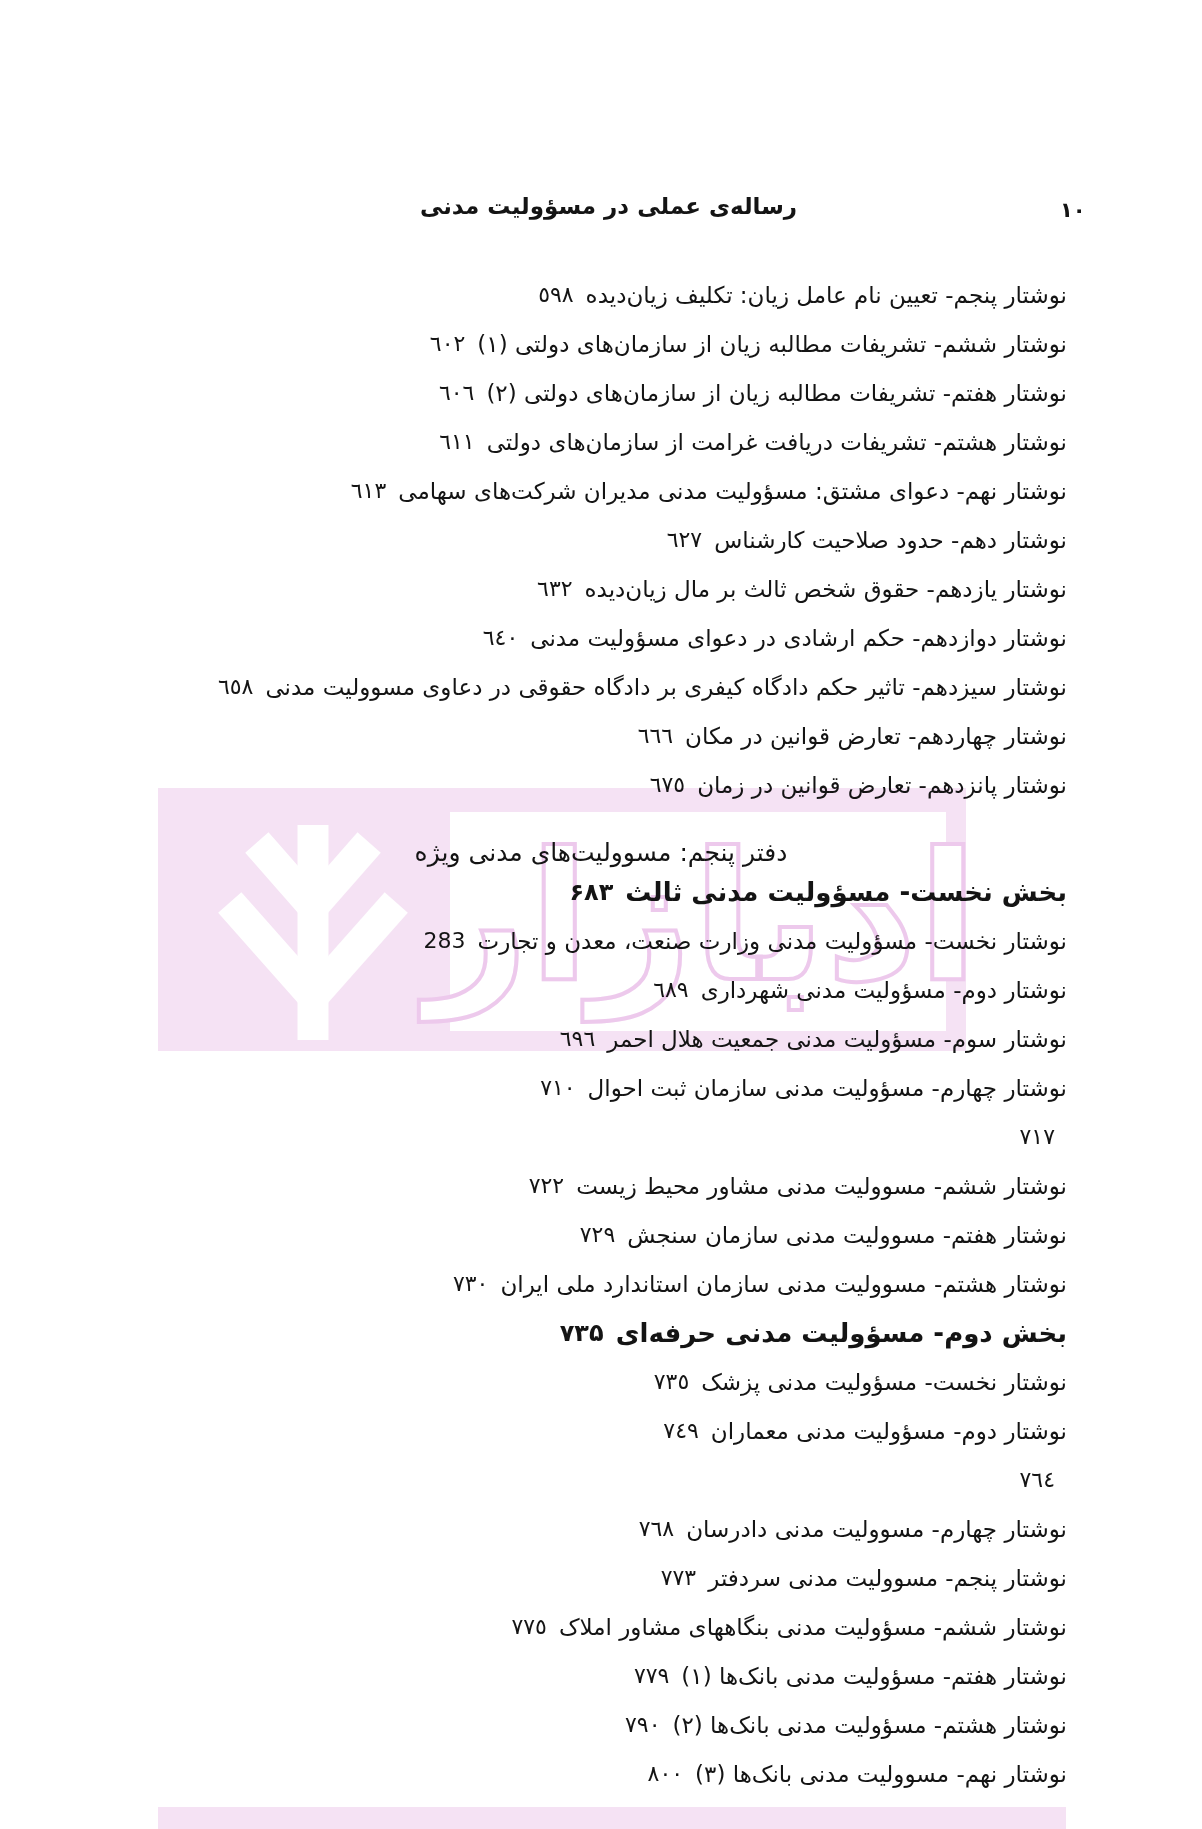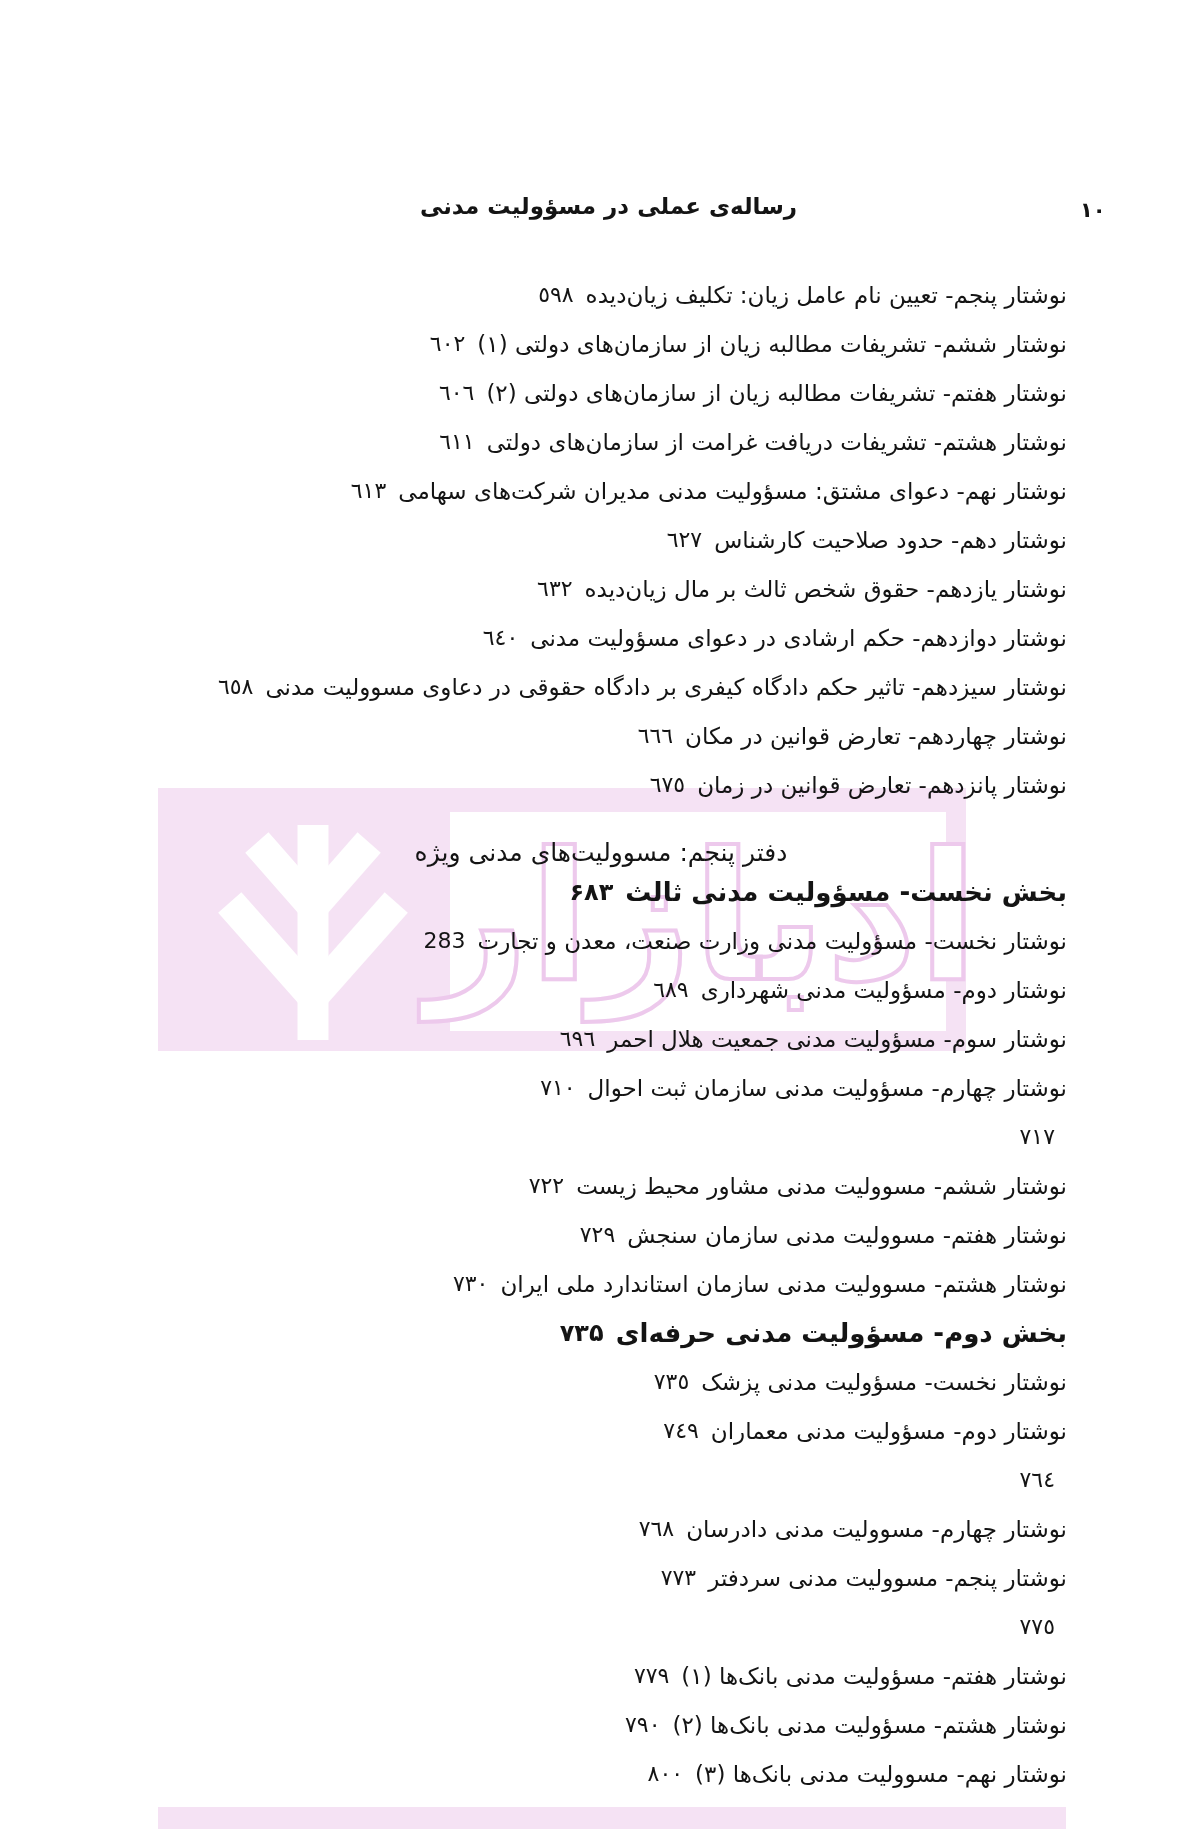--- a/index.html
+++ b/index.html
@@ -34,21 +34,21 @@
     z-index:0;
   }
   
   #content{position:relative;z-index:2;}
   .running-head{
     position:absolute;top:193px;left:150px;width:917px;
     text-align:center;font-size:23px;font-weight:bold;
   }
   .pagenum{
     position:absolute;top:198px;left:1060px;width:60px;
-    font-size:21px;text-align:left;font-weight:bold;margin-left:20px;
+    font-size:21px;text-align:left;font-weight:bold;
   }
   #toc{
     position:absolute;top:270px;left:135px;width:932px;
     display:flex;flex-direction:column;
   }
   .row{
     display:flex;flex-direction:row;align-items:center;
     height:49px;font-size:23px;white-space:nowrap;
   }
   .row .title{flex:0 0 auto;}
@@ -242,20 +242,21 @@
     <span class="pg">٧٦٨</span>
   </div>
 
   <div class="row">
     <span class="title">نوشتار پنجم- مسوولیت مدنی سردفتر</span>
     <span class="leader"></span>
     <span class="pg">٧٧٣</span>
   </div>
 
   <div class="row">
+    <span class="title">نوشتار ششم- مسؤولیت مدنی بنگاههای مشاور املاک</span>
     <span class="leader"></span>
     <span class="pg">٧٧٥</span>
   </div>
 
   <div class="row">
     <span class="title">نوشتار هفتم- مسؤولیت مدنی بانک‌ها (١)</span>
     <span class="leader"></span>
     <span class="pg">٧٧٩</span>
   </div>
 

